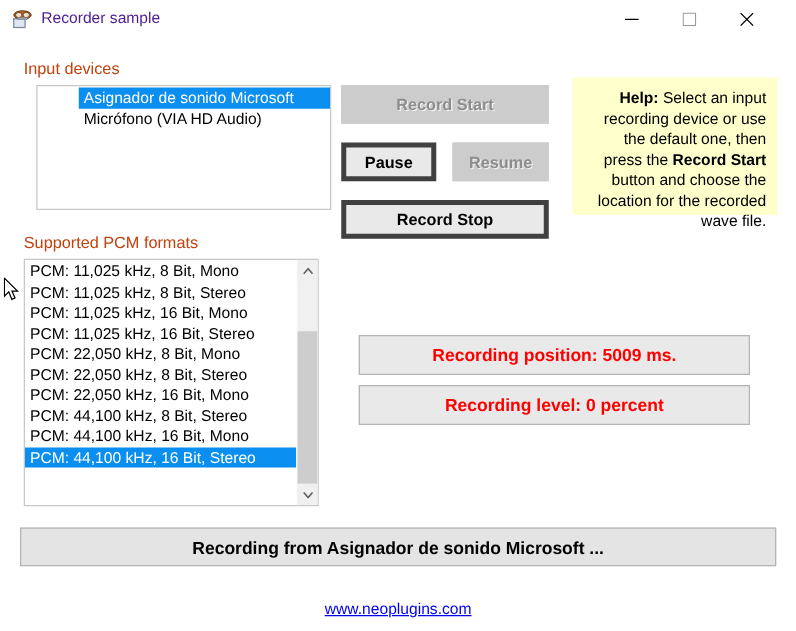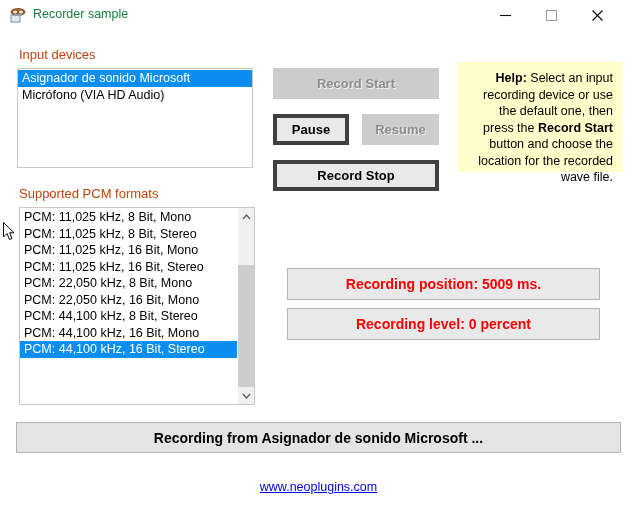--- a/index.html
+++ b/index.html
@@ -28,21 +28,21 @@
   }
   #app-icon {
     position: absolute;
     left: 9px; top: 7px;
     width: 17px; height: 17px;
   }
   #title-text {
     position: absolute;
     left: 33px; top: 7px;
     font-size: 12.5px;
-    color: #15803d;
+    color: #4c1d95;
     white-space: nowrap;
   }
   .wbtn {
     position: absolute;
     top: 0;
     width: 46px; height: 30px;
     display: flex;
     align-items: center;
     justify-content: center;
   }
@@ -64,23 +64,24 @@
 
   
   .listbox {
     position: absolute;
     background: #ffffff;
     border: 1px solid #c8c8c8;
     box-sizing: border-box;
     overflow: hidden;
   }
   #devices-list {
-    left: 17px; top: 68px;
+    left: 29px; top: 68px;
     width: 236px; height: 100px;
     padding-top: 1px;
+    padding-left: 33px;
   }
   #pcm-list {
     left: 19px; top: 207px;
     width: 236px; height: 198px;
     padding-top: 1px;
   }
   #pcm-list .rows {
     position: absolute;
     left: 0; top: 1px;
     width: 218px;
@@ -271,20 +272,21 @@
 </div>
 
 <div class="section-label" id="lbl-pcm">Supported PCM formats</div>
 <div class="listbox" id="pcm-list">
   <div class="rows">
     <div class="row">PCM: 11,025 kHz, 8 Bit, Mono</div>
     <div class="row">PCM: 11,025 kHz, 8 Bit, Stereo</div>
     <div class="row">PCM: 11,025 kHz, 16 Bit, Mono</div>
     <div class="row">PCM: 11,025 kHz, 16 Bit, Stereo</div>
     <div class="row">PCM: 22,050 kHz, 8 Bit, Mono</div>
+    <div class="row">PCM: 22,050 kHz, 8 Bit, Stereo</div>
     <div class="row">PCM: 22,050 kHz, 16 Bit, Mono</div>
     <div class="row">PCM: 44,100 kHz, 8 Bit, Stereo</div>
     <div class="row">PCM: 44,100 kHz, 16 Bit, Mono</div>
     <div class="row selected">PCM: 44,100 kHz, 16 Bit, Stereo</div>
   </div>
 
   <div id="pcm-scrollbar">
     <div class="sb-arrow" id="sb-up">
       <svg width="9" height="6" viewBox="0 0 9 6">
           <polyline points="1,5 4.5,1 8,5" fill="none" stroke="#606060" stroke-width="1.3"></polyline>

